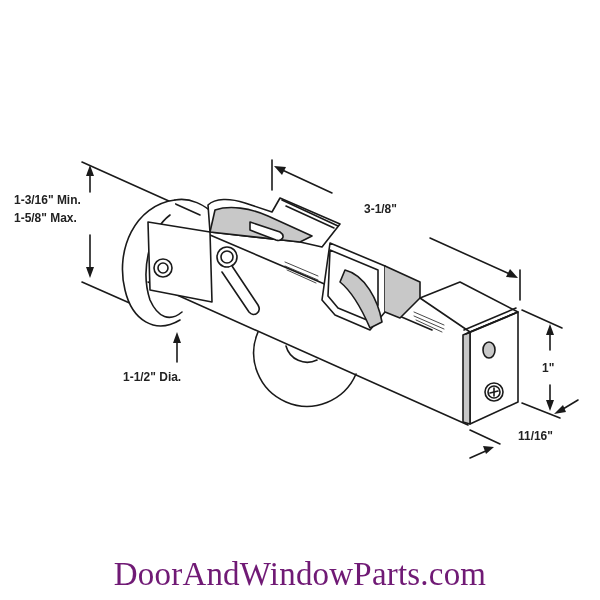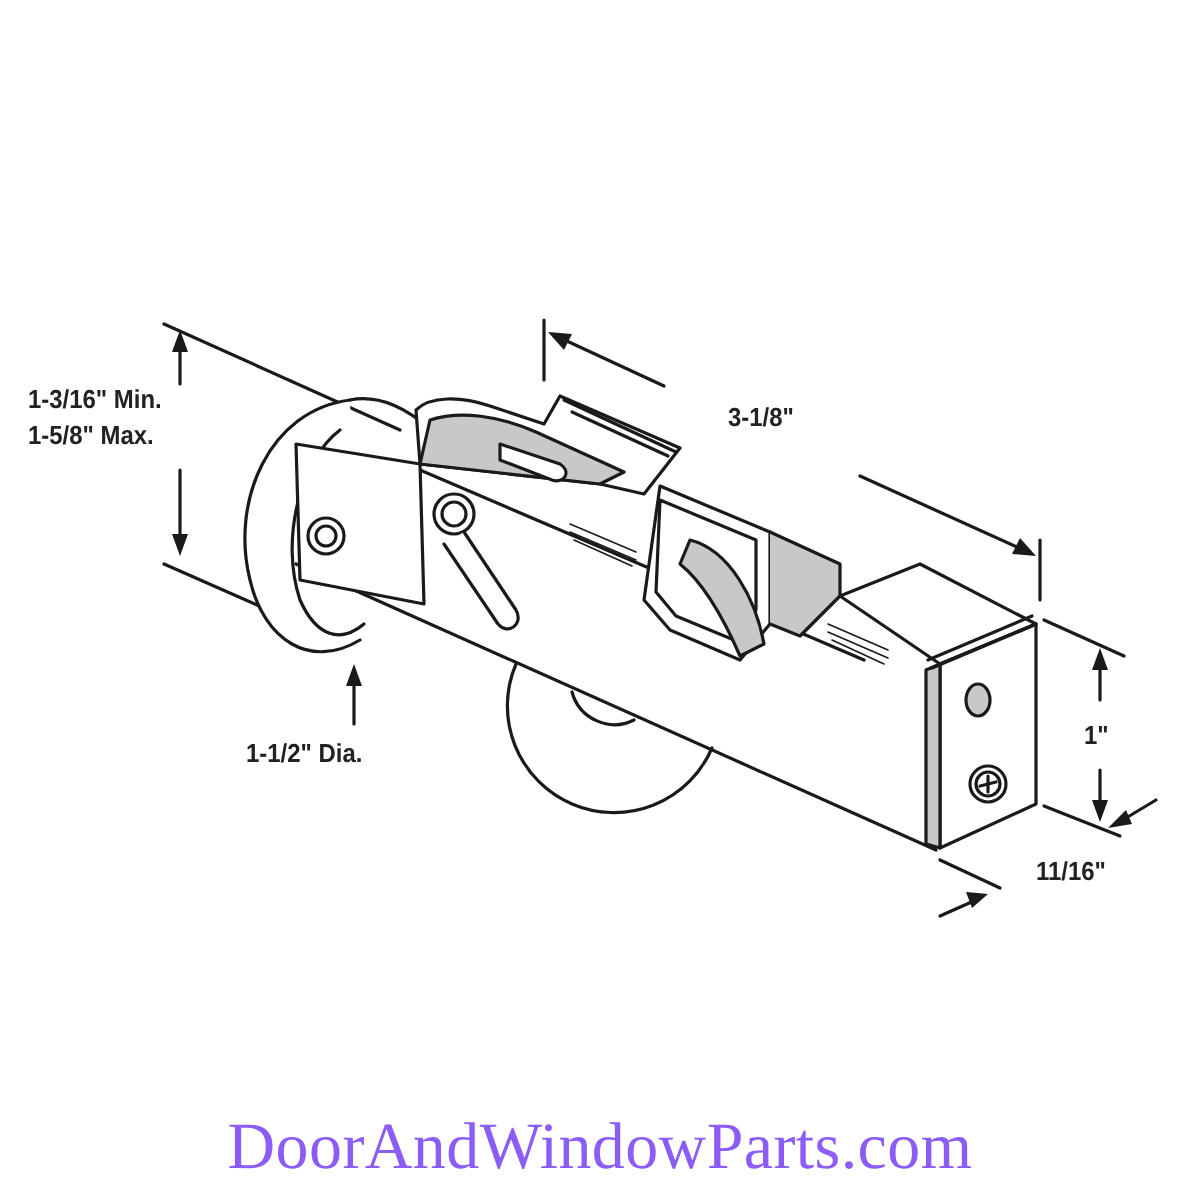--- a/index.html
+++ b/index.html
@@ -15,21 +15,21 @@
       line-height: 16px;
       transform: scaleX(0.92);
       transform-origin: left top;
     }
     .watermark {
       position: absolute;
       left: 0; width: 600px; top: 556px;
       text-align: center;
       font-family: "Liberation Serif", "DejaVu Serif", serif;
       font-size: 33px;
-      color: #8b5cf6;
+      color: #701a75;
       letter-spacing: 0.2px;
     }
   </style>
 </head>
 <body>
 
 <svg id="diagram" viewBox="0 0 600 600" xmlns="http://www.w3.org/2000/svg">
   <g fill="none" stroke="#1a1a1a" stroke-width="1.6" stroke-linejoin="round" stroke-linecap="round">
 
     <g>

